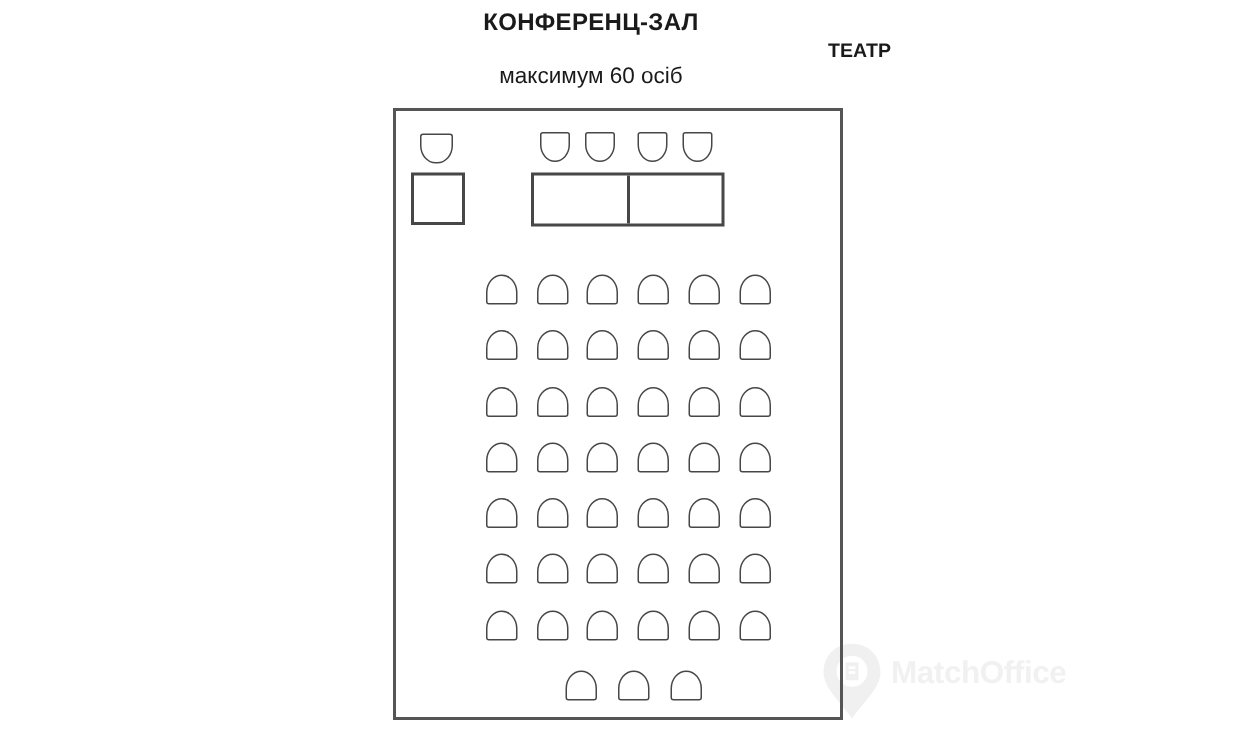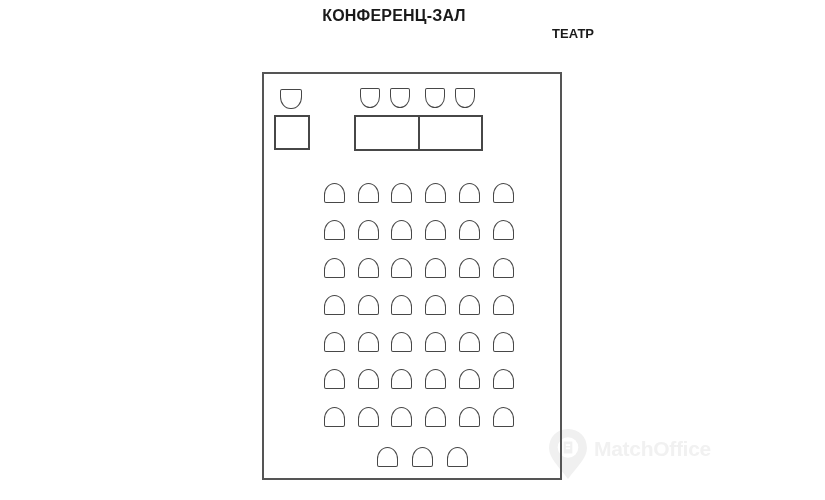--- a/index.html
+++ b/index.html
@@ -84,20 +84,21 @@
   }
 </style>
 </head>
 <body>
 
 <div class="page">
 
   <div class="titles">
     <div class="t1">КОНФЕРЕНЦ-ЗАЛ</div>
     <div class="t2">ТЕАТР</div>
+    <div class="t3">максимум 60 осіб</div>
   </div>
 
   <div class="watermark">
     <svg class="pin" width="44" height="52" viewBox="0 0 40 48" aria-hidden="true">
       <path d="M20 1 C9.5 1 2.5 8.8 2.5 18.5 C2.5 27.5 10.5 34.5 20 47 C29.5 34.5 37.5 27.5 37.5 18.5 C37.5 8.8 30.5 1 20 1 Z" fill="#f0f0f0"></path>
       <circle cx="20" cy="18" r="9.5" fill="#ffffff"></circle>
       <rect x="16" y="12.5" width="8" height="11" fill="#f0f0f0"></rect>
       <rect x="18" y="15" width="4" height="1.6" fill="#ffffff"></rect>
       <rect x="18" y="18" width="4" height="1.6" fill="#ffffff"></rect>
     </svg>

